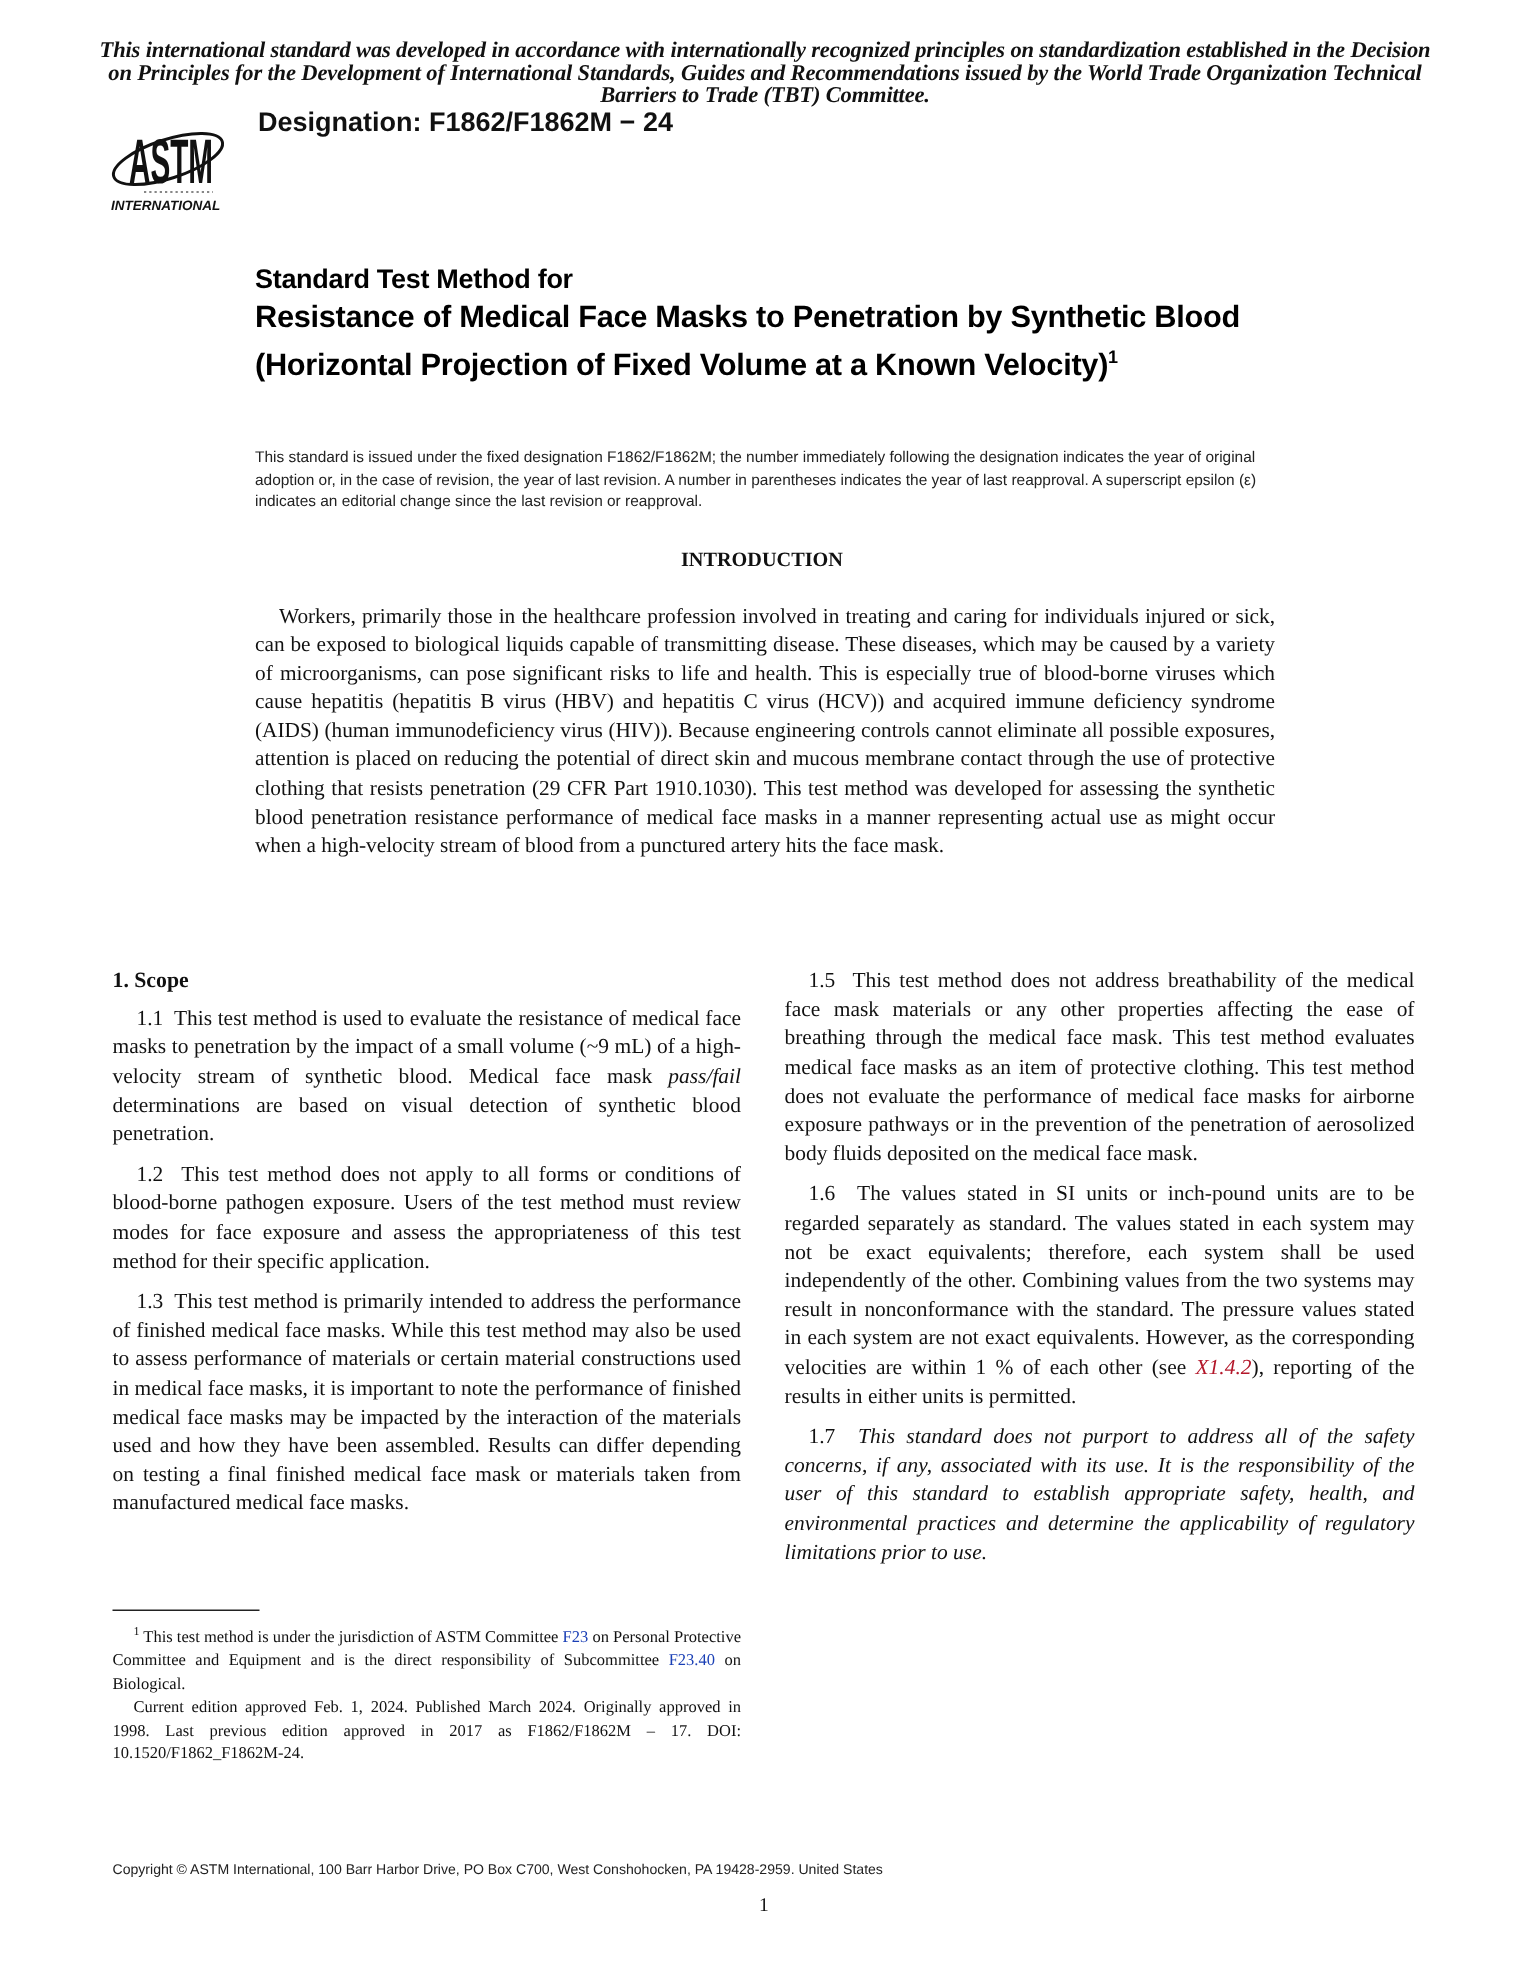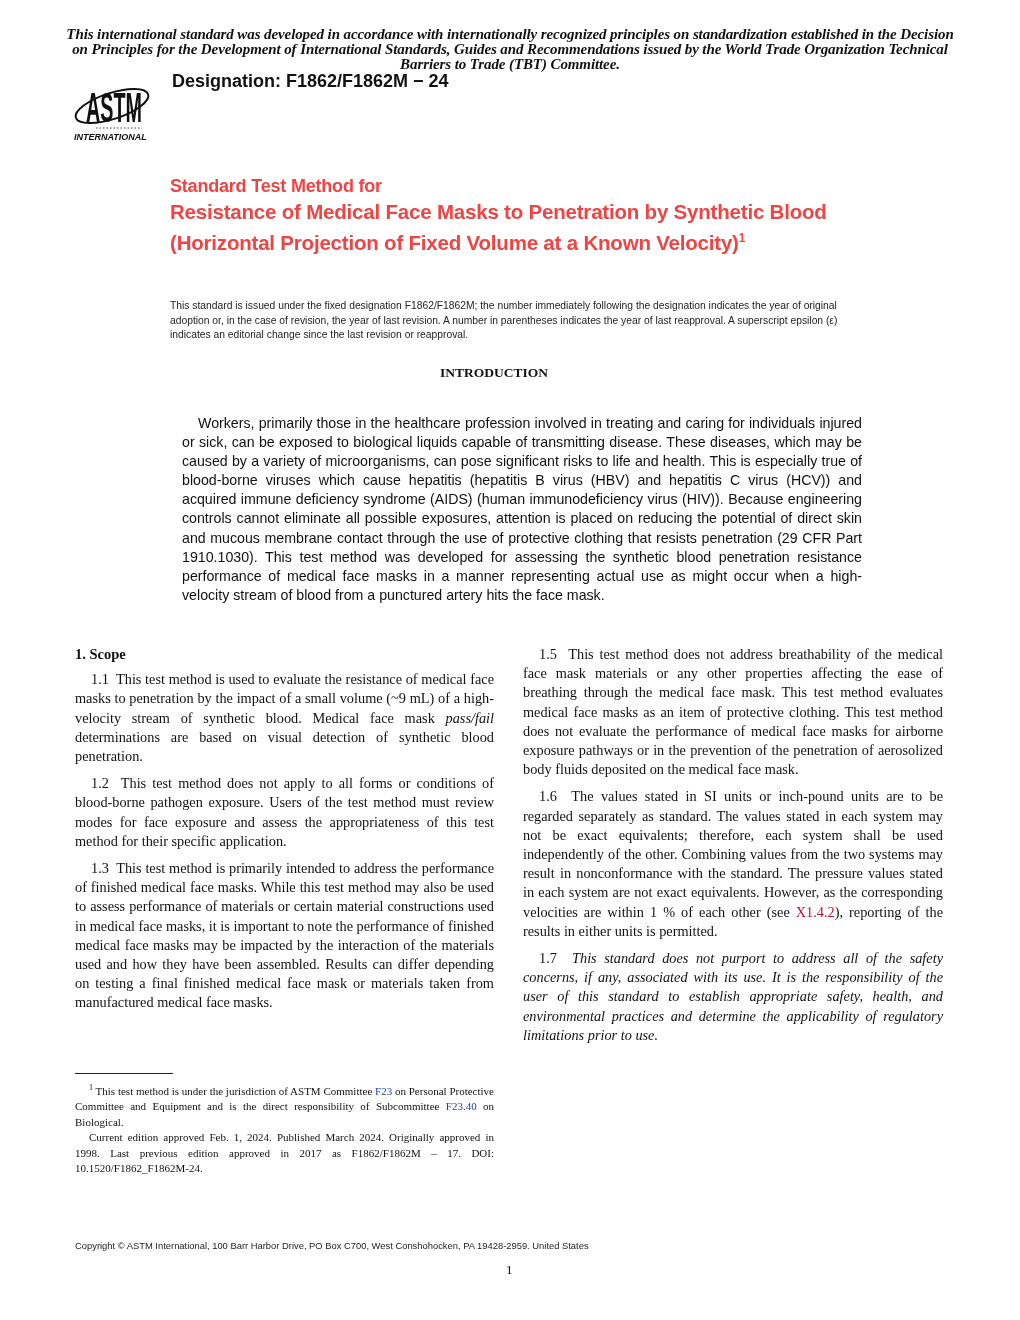--- a/index.html
+++ b/index.html
@@ -11,41 +11,41 @@
     text-align: center; font-weight: bold; letter-spacing: -0.1px; font-style: italic;
   }
 
   .logo { position: absolute; left: 72px; top: 76px; width: 90px; height: 68px; }
   .designation {
     position: absolute; left: 172px; top: 71px;
     font-family: "Liberation Sans", sans-serif; font-weight: bold; font-size: 18px;
   }
 
   .title-block { position: absolute; left: 170px; top: 174px; width: 700px;
-    font-family: "Liberation Sans", sans-serif; font-weight: bold; color: #ef4444; }
+    font-family: "Liberation Sans", sans-serif; font-weight: bold; color: #000000; }
   .title-pre { font-size: 18px; line-height: 24px; letter-spacing: -0.2px; }
   .title-main { font-size: 20.5px; line-height: 27px; letter-spacing: -0.2px; }
   .title-main sup { font-size: 12px; }
 
   .issuance { position: absolute; left: 170px; top: 299px; width: 685px;
     font-family: "Liberation Sans", sans-serif; font-size: 10.3px; line-height: 14.5px; color: #222; }
 
-  .intro-heading { position: absolute; left: 154px; top: 365px; width: 680px; text-align: center;
+  .intro-heading { position: absolute; left: 168px; top: 365px; width: 680px; text-align: center;
     font-family: "Liberation Serif", serif; font-weight: bold; font-size: 13.5px; }
 
   .intro-body { position: absolute; left: 170px; top: 402px; width: 680px;
-    font-family: Liberation Sans, sans-serif; font-size: 14.2px; line-height: 19.1px; text-align: justify; text-indent: 16px; margin: 12px; }
+    font-family: Liberation Serif, serif; font-size: 14.2px; line-height: 19.1px; text-align: justify; text-indent: 16px; margin: 0; }
 
   .col { position: absolute; font-family: "Liberation Serif", serif; font-size: 14.3px; line-height: 19.2px; }
   .col-left { left: 75px; top: 645px; width: 419px; }
   .col-right { left: 523px; top: 645px; width: 420px; }
   .col p { margin: 0 0 8px 0; text-align: justify; text-indent: 16px; }
   .section-heading { font-weight: bold; font-size: 14.5px; margin: 0 0 6px 0; }
   .link-blue { color: #1a3fb5; }
-  .link-red { color: #b3172a; }
+  .link-red { color: #b3172a; font-style: italic; }
   .italic { font-style: italic; margin-top: 36px; }
 
   .footnote-rule { position: absolute; left: 75px; top: 1073px; width: 98px; height: 1px; background: #222; }
   .footnotes { position: absolute; left: 75px; top: 1080px; width: 419px;
     font-family: "Liberation Serif", serif; font-size: 11px; line-height: 15.5px; }
   .footnotes p { margin: 0; text-align: justify; text-indent: 14px; }
   .footnotes sup { font-size: 8px; }
 
   .copyright { position: absolute; left: 75px; top: 1240px;
     font-family: "Liberation Sans", sans-serif; font-size: 9.4px; color: #222; }

